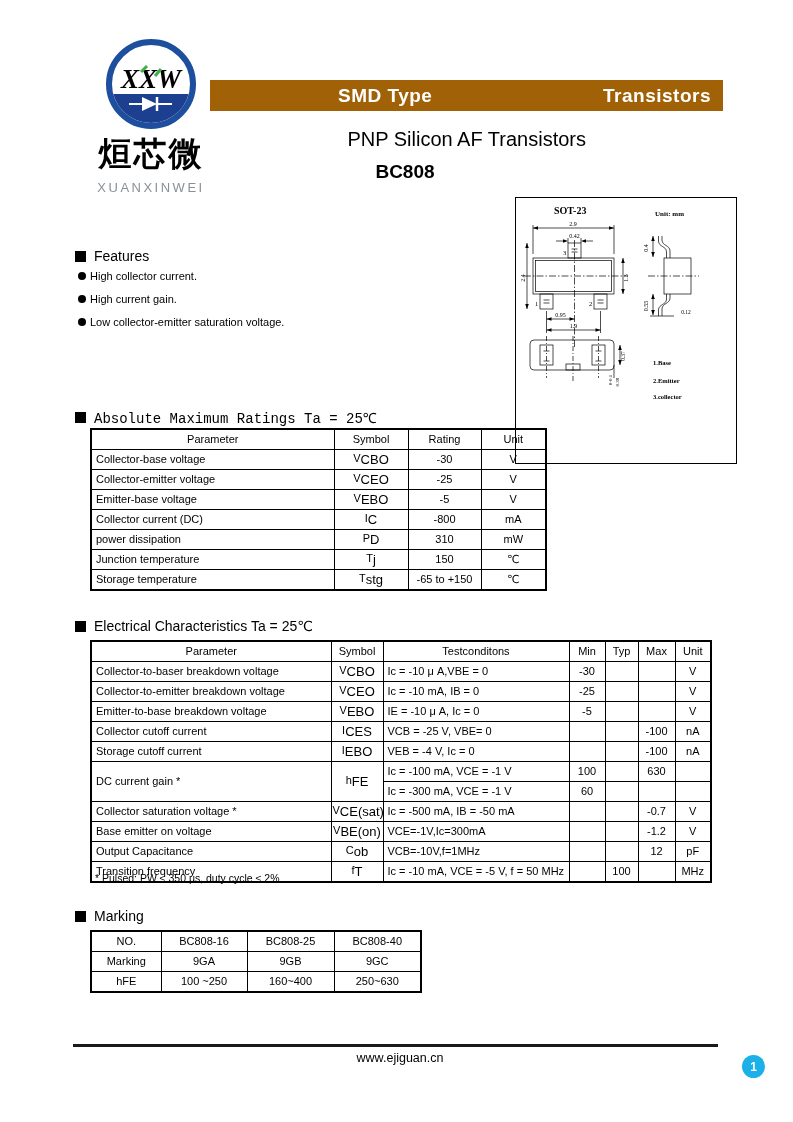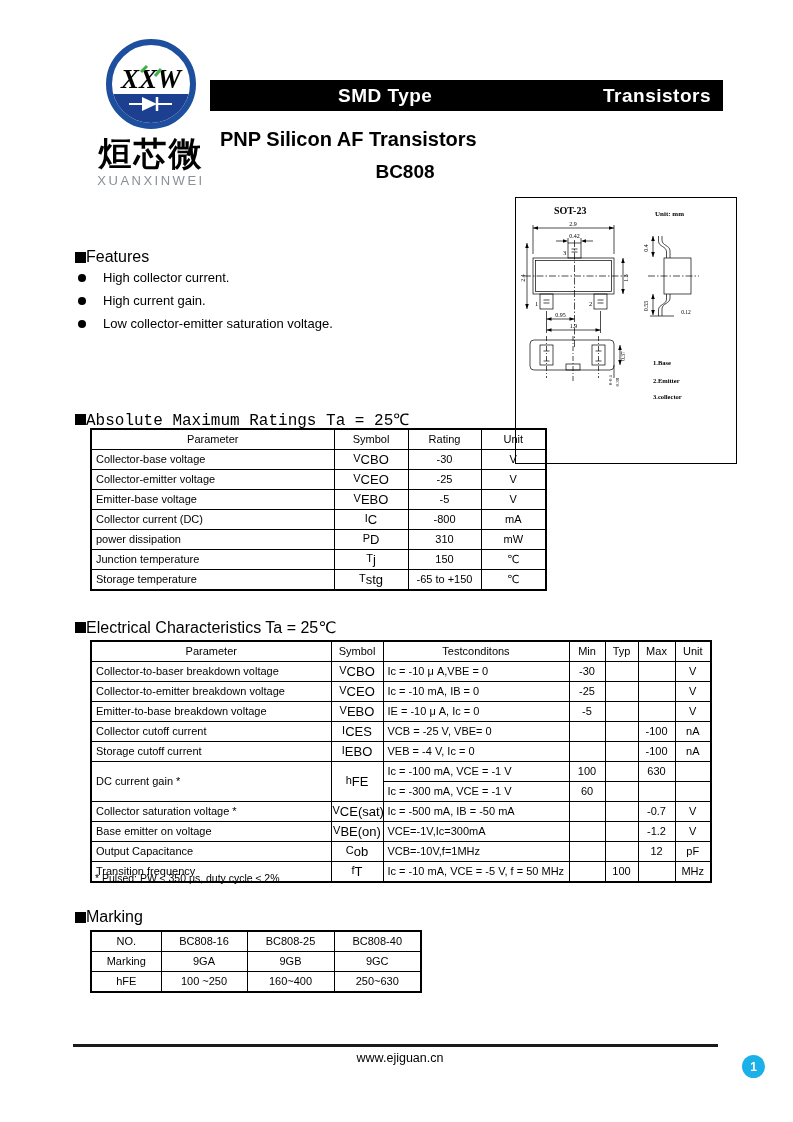--- a/index.html
+++ b/index.html
@@ -1,38 +1,38 @@
 <!DOCTYPE html>
 <html><head>
 <meta charset="utf-8">
 <style>
   html,body{margin:0;padding:0;}
   body{width:793px;height:1122px;position:relative;background:#fff;
        font-family:"Liberation Sans","DejaVu Sans",sans-serif;color:#000;overflow:hidden;}
   .abs{position:absolute;}
 
   
-  .bar{left:210px;top:80px;width:513px;height:31px;background:#000000;
+  .bar{left:210px;top:80px;width:513px;height:31px;background:#a16207;
        display:flex;align-items:center;justify-content:space-between;
        padding:0 12px 0 128px;box-sizing:border-box;}
   .bar span{color:#fff;font-size:19px;font-weight:bold;letter-spacing:.5px;}
 
-  .title1{left:220px;top:128px;width:390px;text-align:left;font-size:20px;font-weight:bold;}
+  .title1{left:196px;top:128px;width:390px;text-align:right;font-size:20px;font-weight:normal;}
   .title2{left:210px;top:161px;width:390px;text-align:center;font-size:19px;font-weight:bold;}
 
   
   .logo{left:85px;top:38px;width:132px;text-align:center;}
   .logo .cn{font-size:33px;font-weight:bold;line-height:36px;letter-spacing:2px;margin-top:2px;}
-  .logo .rom{font-size:13px;color:#8A9095;letter-spacing:2.5px;margin-top:1px;}
-
-  
-  .sect{display:flex;align-items:center;gap:0;font-size:16px;}
+  .logo .rom{font-size:13px;color:#8A9095;letter-spacing:2.5px;margin-top:8px;}
+
+  
+  .sect{display:flex;align-items:center;gap:8px;font-size:14px;}
   .sq{width:11px;height:11px;background:#000;display:inline-block;flex:none;}
 
-  .feat-item{display:flex;align-items:center;gap:17px;font-size:13px;}
+  .feat-item{display:flex;align-items:center;gap:4px;font-size:11px;}
   .dot{width:8px;height:8px;border-radius:50%;background:#000;display:inline-block;flex:none;}
 
   
   table.t{border-collapse:collapse;border:2px solid #000;table-layout:fixed;}
   table.t td,table.t th{border:1px solid #000;font-weight:normal;font-size:11px;
         padding:0 4px;height:19px;line-height:1.05;overflow:hidden;white-space:nowrap;}
   table.t .c{text-align:center;padding:0 1px;}
   table.t .l{text-align:left;margin-left:37px;}
   sub{font-size:13px;vertical-align:-2px;letter-spacing:0;}
   .ec td{font-size:10.5px;}

